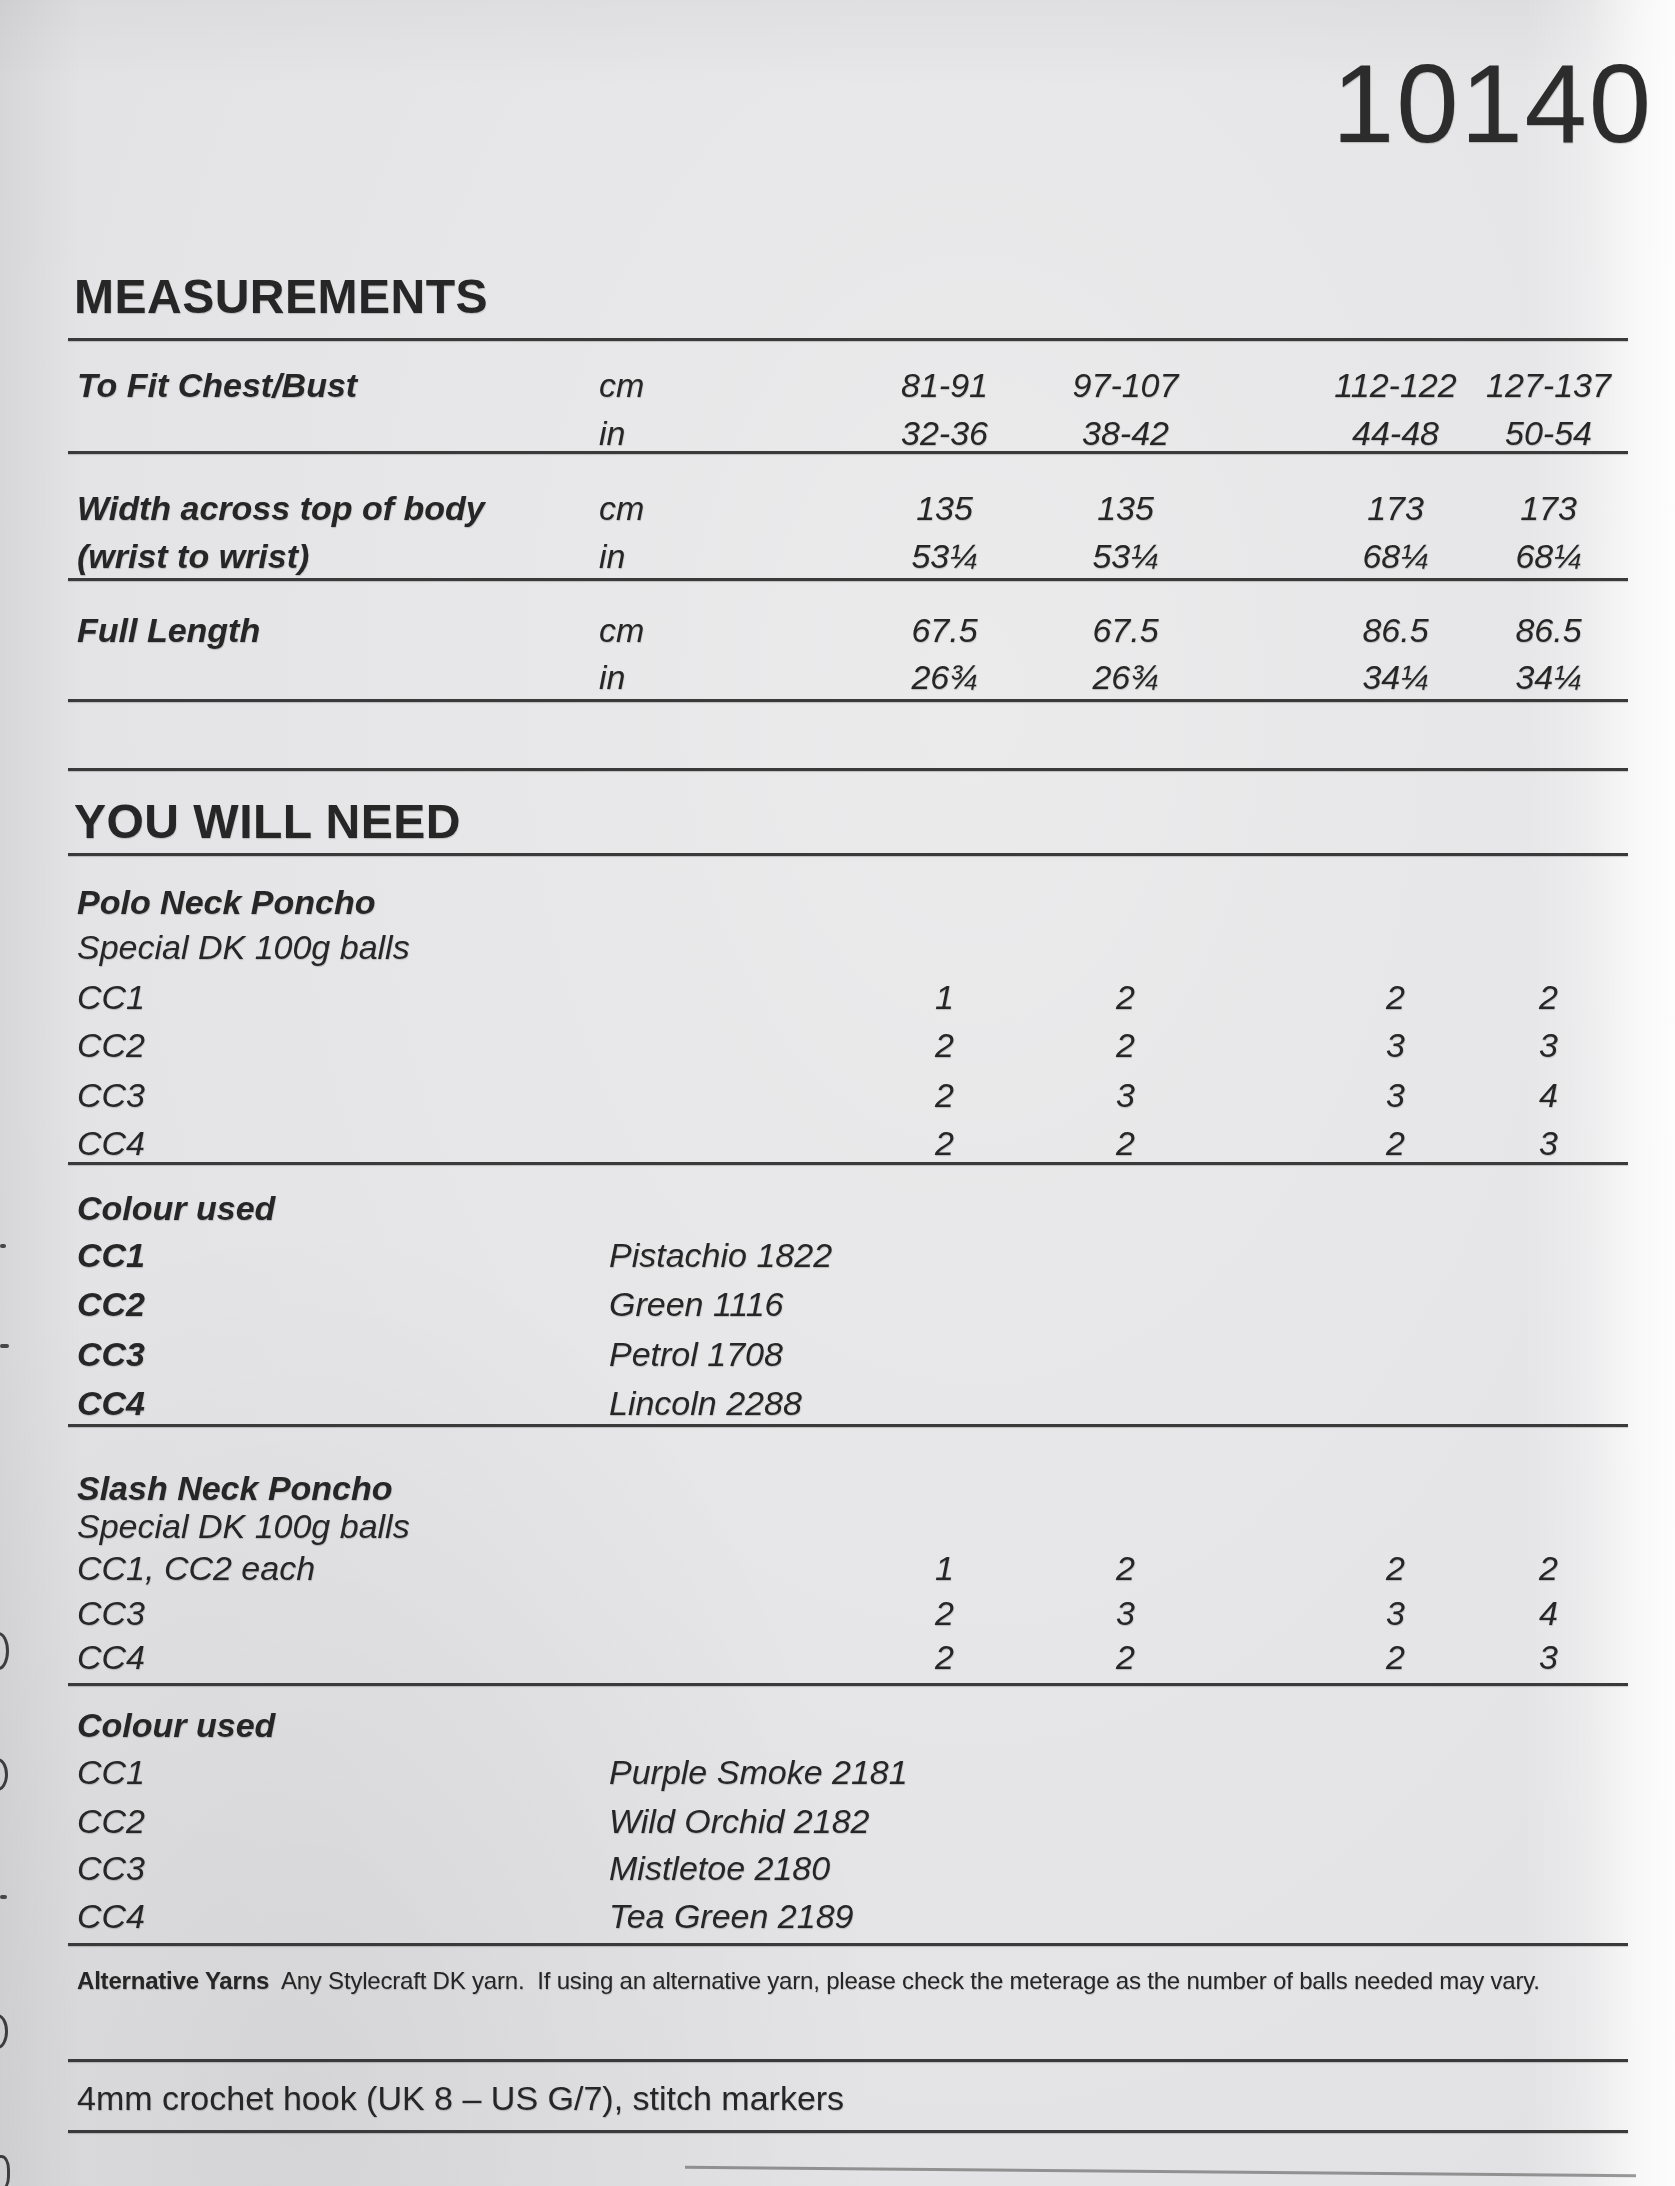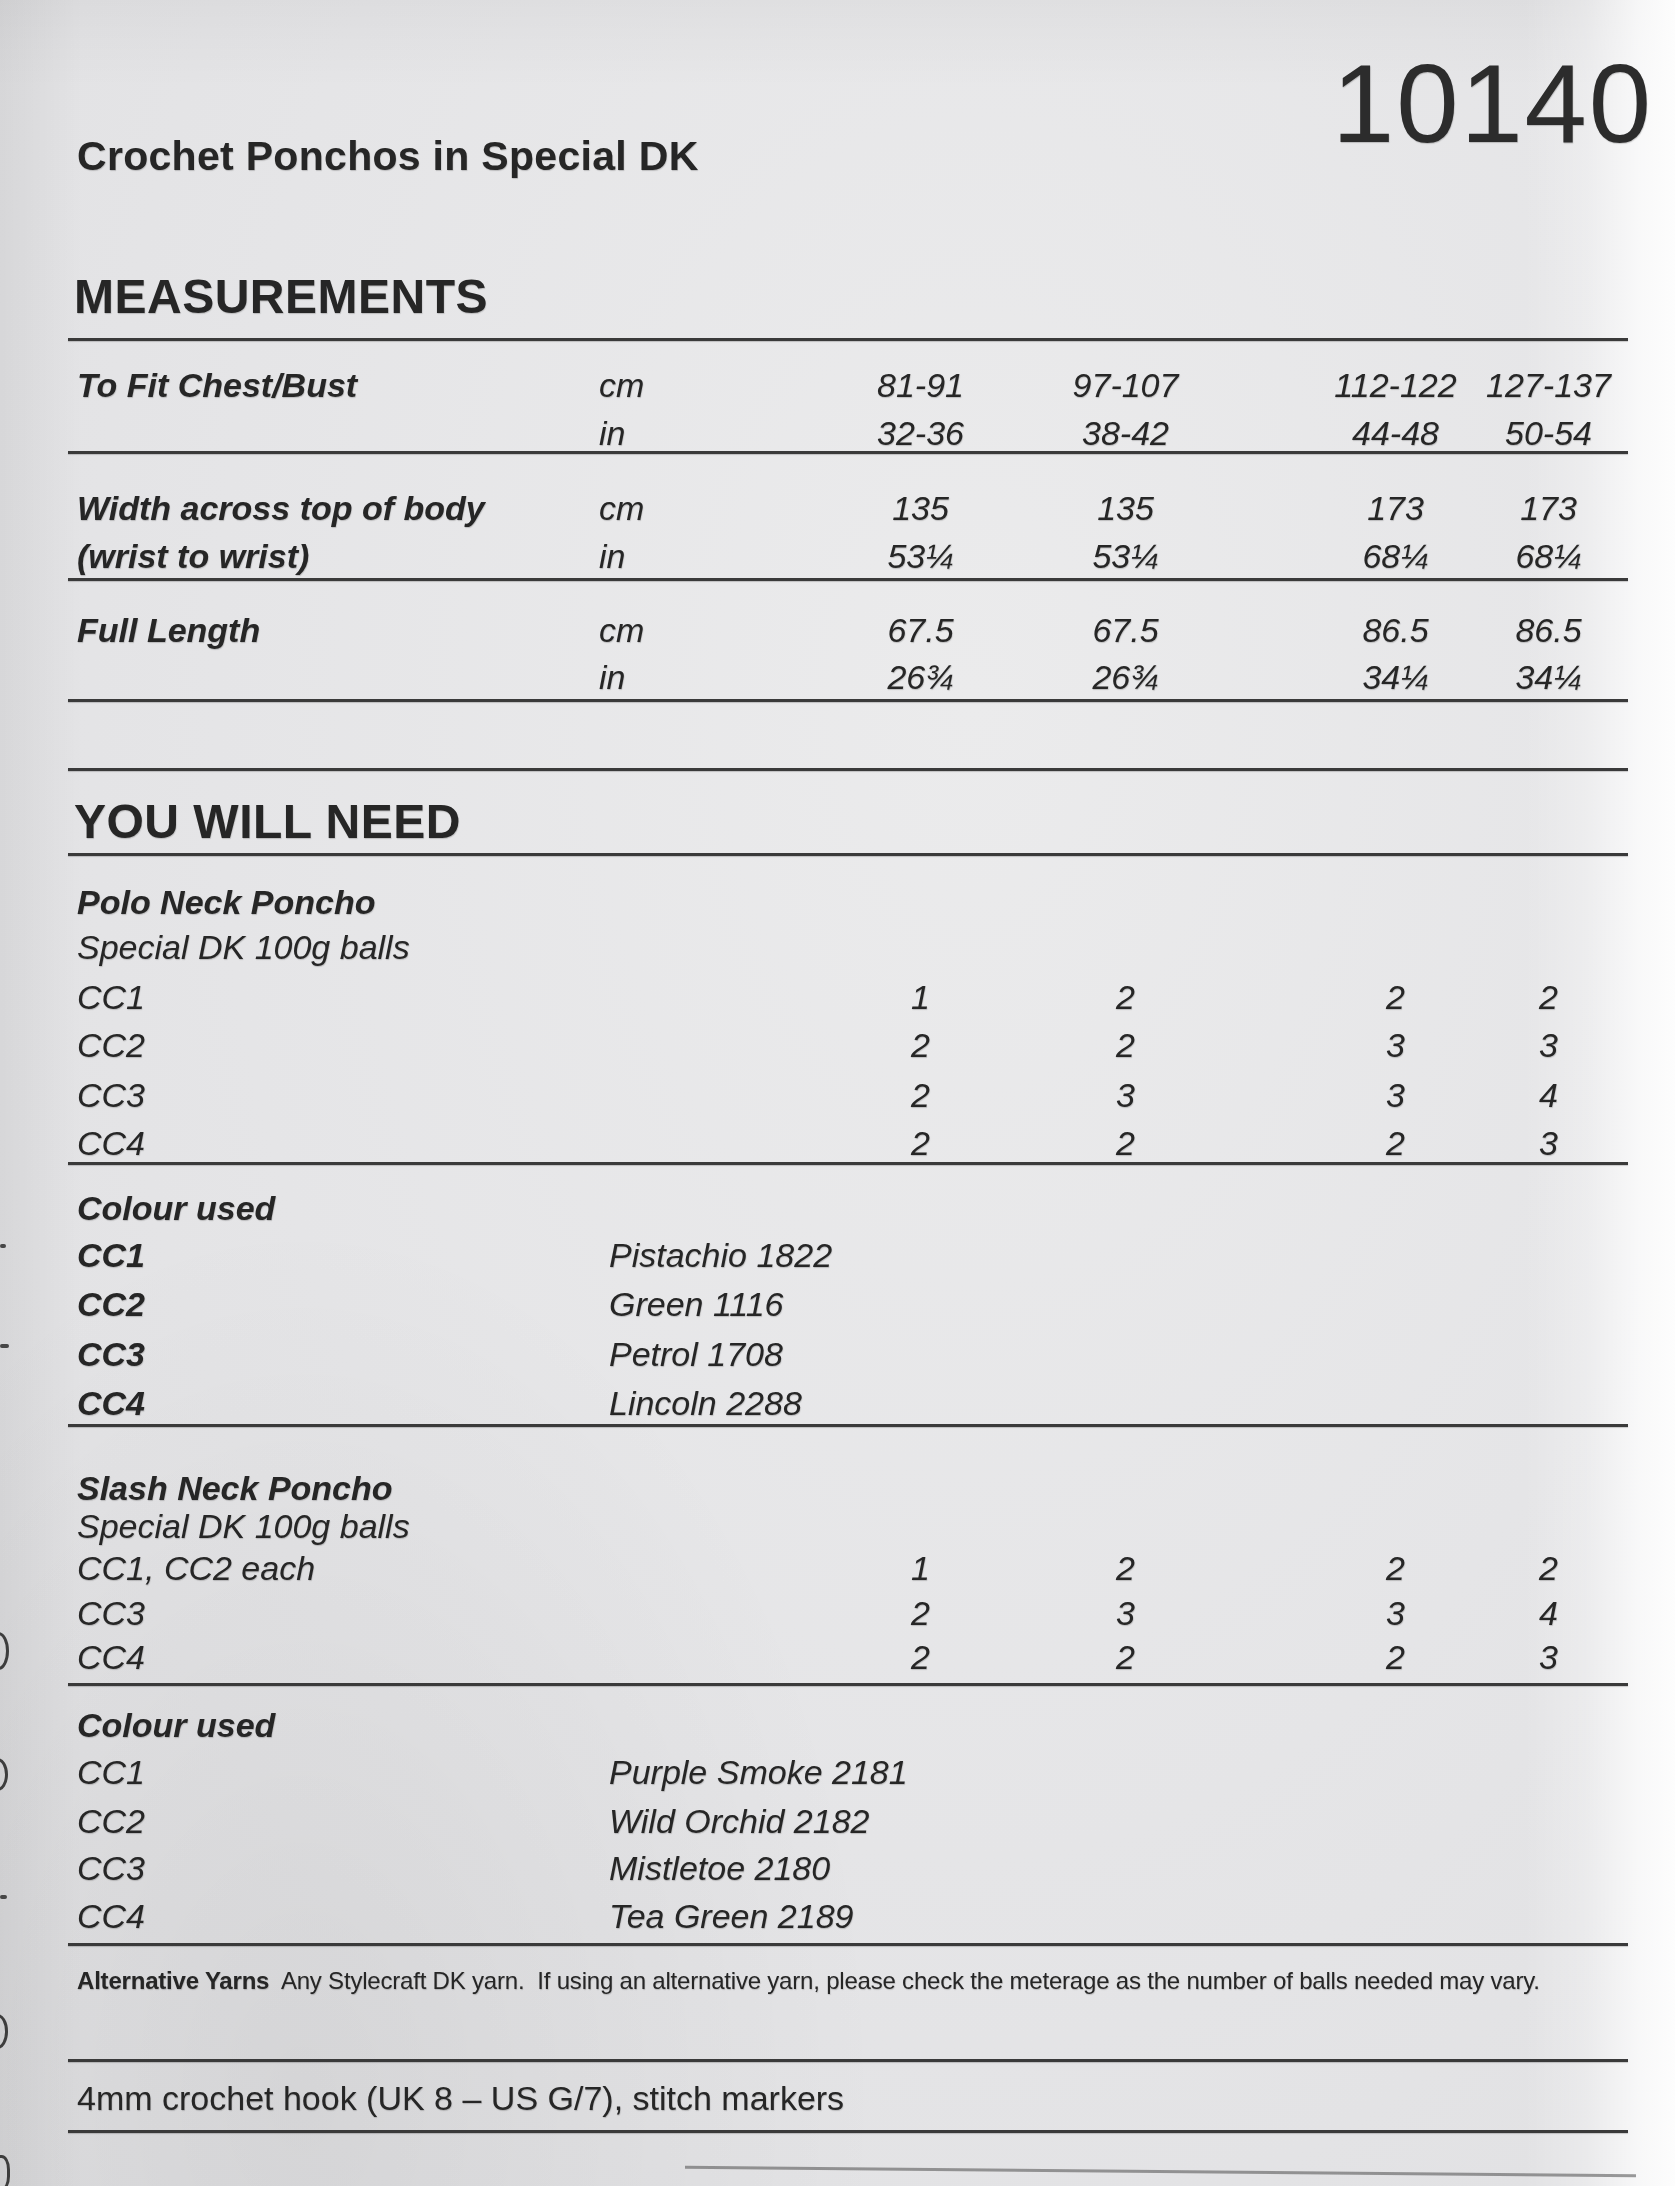--- a/index.html
+++ b/index.html
@@ -22,37 +22,36 @@
   .b{font-weight:bold;}
   .page-title{position:absolute;left:77px;top:133px;font-size:41px;font-weight:bold;letter-spacing:0.3px;}
   .pattern-number{position:absolute;top:48px;right:23px;font-size:112px;font-weight:400;letter-spacing:1.9px;line-height:1;color:#2c2c2c;}
   .h1{position:absolute;left:74px;font-size:48px;font-weight:bold;letter-spacing:0.5px;}
   .line{position:absolute;left:68px;width:1560px;height:2.9px;background:#3a3a3a;box-shadow:0 1px 1px rgba(0,0,0,0.18);}
   .trow{position:absolute;left:0;width:1676px;height:46px;font-size:34px;line-height:42px;font-style:italic;}
   .trow .lab{position:absolute;left:77px;white-space:nowrap;}
   .trow .unit{position:absolute;left:599px;}
   .trow .name{position:absolute;left:609px;white-space:nowrap;}
   .trow .v{position:absolute;width:209px;text-align:center;}
-  .trow .c0{left:816px;}
+  .trow .c0{left:840px;}
   .trow .c1{left:1021px;}
   .trow .c2{left:1291px;}
   .trow .c3{left:1444px;}
   .para{position:absolute;left:77px;top:1957px;width:1574px;font-size:24px;line-height:48px;white-space:pre-wrap;letter-spacing:-0.2px;}
   .tools{position:absolute;left:77px;top:2079px;font-size:34px;white-space:nowrap;}
   .frag{position:absolute;background:#474747;border-radius:1.9px;}
   .frag-arc{position:absolute;width:15px;height:32px;border:3.8px solid #3d3d3d;border-radius:50%;background:transparent;}
   .faint-line{position:absolute;height:2.9px;background:#5a5a5a;opacity:0.6;transform:rotate(0.5deg);}
 </style>
 </head>
 <body>
 
 <div class="page">
 
   <div class="pattern-number">10140</div>
-  <div class="page-title">Crochet Ponchos in Special DK</div>
 
   <div class="h1" style="top:269px;">MEASUREMENTS</div>
   <div class="line" style="top:338px;"></div>
 
   <div>
     <div class="trow" style="top:364px;">
       <span class="lab b">To Fit Chest/Bust</span>
       <span class="unit">cm</span>
       <span class="v c0">81-91</span>
       <span class="v c1">97-107</span>

